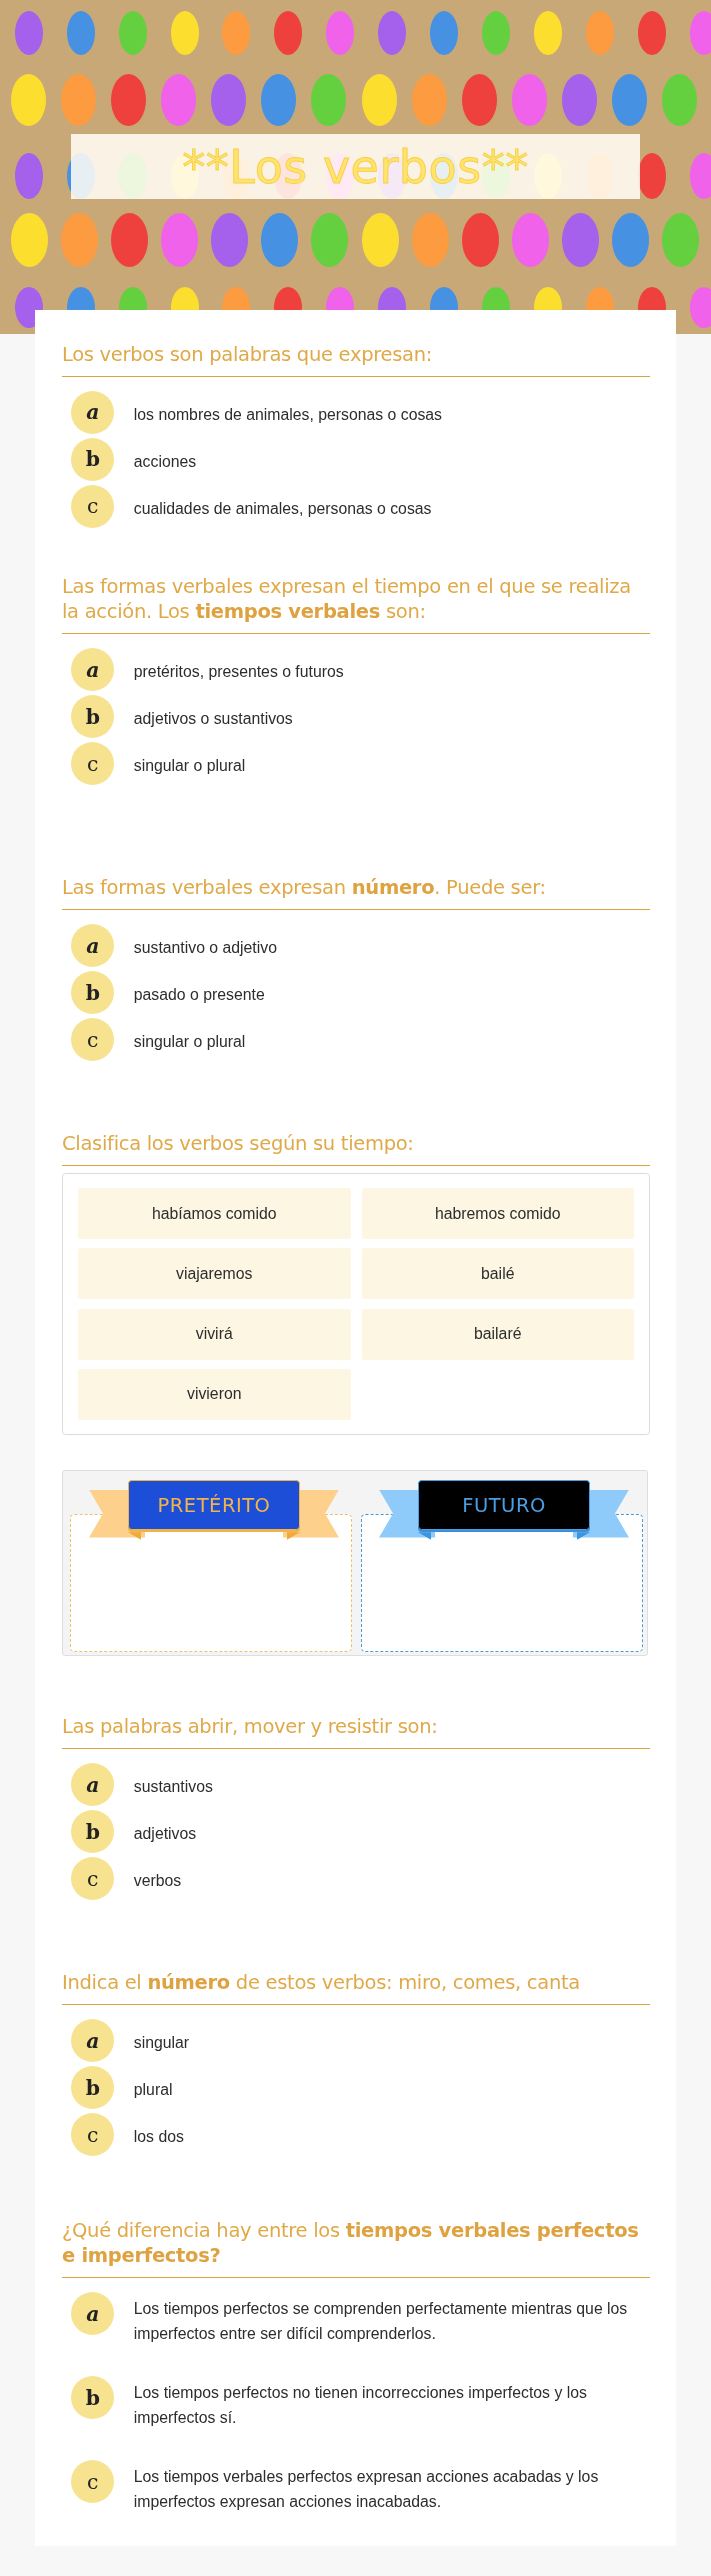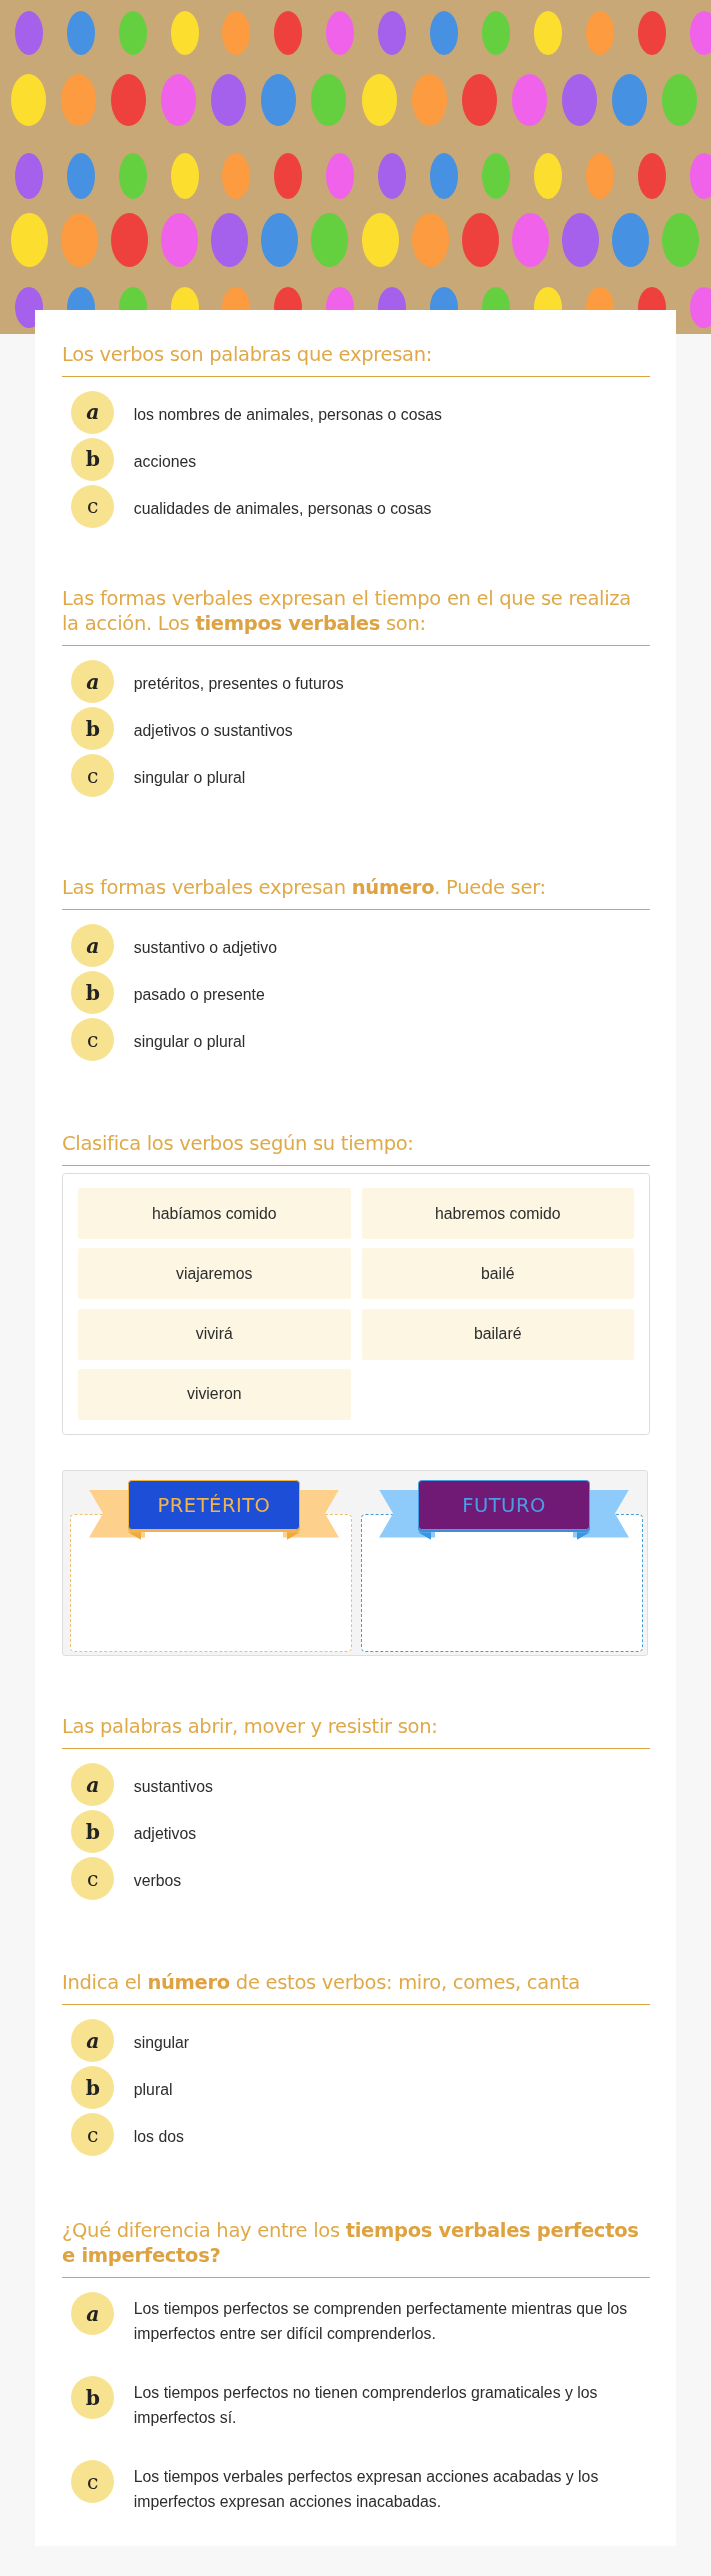--- a/index.html
+++ b/index.html
@@ -98,21 +98,21 @@
   .ribbon .label {
     position: absolute; left: 39px; top: 0; width: 172px; height: 50px;
     border-radius: 3.7px; display: flex; align-items: center; justify-content: center;
     font-family: "DejaVu Sans", sans-serif; font-size: 19.5px; letter-spacing: 0.5px; font-weight: normal;
   }
   .ribbon.left .tail { background: #fdd08b; }
   .ribbon.left .fold { background: #f1a93a; }
   .ribbon.left .label { background: #1d4ed8; border: 1.9px solid #f2b544; color: #f0b449; box-shadow: 0 1.9px 0 #f1b44a; }
   .ribbon.right .tail { background: #8fcbfa; }
   .ribbon.right .fold { background: #3a96e0; }
-  .ribbon.right .label { background: #701a75; border: 1.9px solid #4aa0e6; color: #4a9ee5; box-shadow: 0 1.9px 0 #3d8fd8; }
+  .ribbon.right .label { background: #000000; border: 1.9px solid #4aa0e6; color: #4a9ee5; box-shadow: 0 1.9px 0 #3d8fd8; }
 </style>
 </head>
 <body>
 
 <div class="header" id="header">
   <div class="dot" style="left: 15px; top: 11px; width: 28px; height: 44px; background: rgb(163, 92, 242);"></div>
     <div class="dot" style="left: 67px; top: 11px; width: 28px; height: 44px; background: rgb(63, 143, 232);"></div>
     <div class="dot" style="left: 119px; top: 11px; width: 28px; height: 44px; background: rgb(95, 210, 60);"></div>
     <div class="dot" style="left: 171px; top: 11px; width: 28px; height: 44px; background: rgb(255, 225, 42);"></div>
     <div class="dot" style="left: 222px; top: 11px; width: 28px; height: 44px; background: rgb(255, 154, 60);"></div>
@@ -174,20 +174,23 @@
     <div class="dot" style="left: 222px; top: 287px; width: 28px; height: 41px; background: rgb(255, 154, 60);"></div>
     <div class="dot" style="left: 274px; top: 287px; width: 28px; height: 41px; background: rgb(240, 59, 59);"></div>
     <div class="dot" style="left: 326px; top: 287px; width: 28px; height: 41px; background: rgb(242, 94, 240);"></div>
     <div class="dot" style="left: 378px; top: 287px; width: 28px; height: 41px; background: rgb(163, 92, 242);"></div>
     <div class="dot" style="left: 430px; top: 287px; width: 28px; height: 41px; background: rgb(63, 143, 232);"></div>
     <div class="dot" style="left: 482px; top: 287px; width: 28px; height: 41px; background: rgb(95, 210, 60);"></div>
     <div class="dot" style="left: 534px; top: 287px; width: 28px; height: 41px; background: rgb(255, 225, 42);"></div>
     <div class="dot" style="left: 586px; top: 287px; width: 28px; height: 41px; background: rgb(255, 154, 60);"></div>
     <div class="dot" style="left: 638px; top: 287px; width: 28px; height: 41px; background: rgb(240, 59, 59);"></div>
     <div class="dot" style="left: 690px; top: 287px; width: 28px; height: 41px; background: rgb(242, 94, 240);"></div>
+    <div class="title-banner">
+    <span class="title-text">**Los verbos**</span>
+  </div>
 </div>
 
 <div class="card">
 
   <div class="section" style="top:31.5px;">
     <div class="q-heading">Los verbos son palabras que expresan:</div>
     <div class="options">
       <div class="option">
         <span class="badge italic bold">a</span>
         <span class="opt-text">los nombres de animales, personas o cosas</span>
@@ -196,21 +199,21 @@
         <span class="badge bold">b</span>
         <span class="opt-text">acciones</span>
       </div>
       <div class="option">
         <span class="badge">c</span>
         <span class="opt-text">cualidades de animales, personas o cosas</span>
       </div>
     </div>
   </div>
 
-  <div class="section" style="top:276px;">
+  <div class="section" style="top:264px;">
     <div class="q-heading"><span>Las formas verbales expresan el tiempo en el que se realiza la acción. Los </span><b>tiempos verbales</b><span> son:</span></div>
     <div class="options">
       <div class="option">
         <span class="badge italic bold">a</span>
         <span class="opt-text">pretéritos, presentes o futuros</span>
       </div>
       <div class="option">
         <span class="badge bold">b</span>
         <span class="opt-text">adjetivos o sustantivos</span>
       </div>
@@ -310,21 +313,21 @@
 
   <div class="section" style="top:1908px;">
     <div class="q-heading"><span>¿Qué diferencia hay entre los </span><b>tiempos verbales perfectos e imperfectos?</b></div>
     <div class="options">
       <div class="option tall">
         <span class="badge italic bold">a</span>
         <span class="opt-text">Los tiempos perfectos se comprenden perfectamente mientras que los imperfectos entre ser difícil comprenderlos.</span>
       </div>
       <div class="option tall">
         <span class="badge bold">b</span>
-        <span class="opt-text">Los tiempos perfectos no tienen comprenderlos gramaticales y los imperfectos sí.</span>
+        <span class="opt-text">Los tiempos perfectos no tienen incorrecciones imperfectos y los imperfectos sí.</span>
       </div>
       <div class="option tall">
         <span class="badge">c</span>
         <span class="opt-text">Los tiempos  verbales perfectos expresan acciones acabadas y los imperfectos expresan acciones inacabadas.</span>
       </div>
     </div>
   </div>
 
 </div>
 

